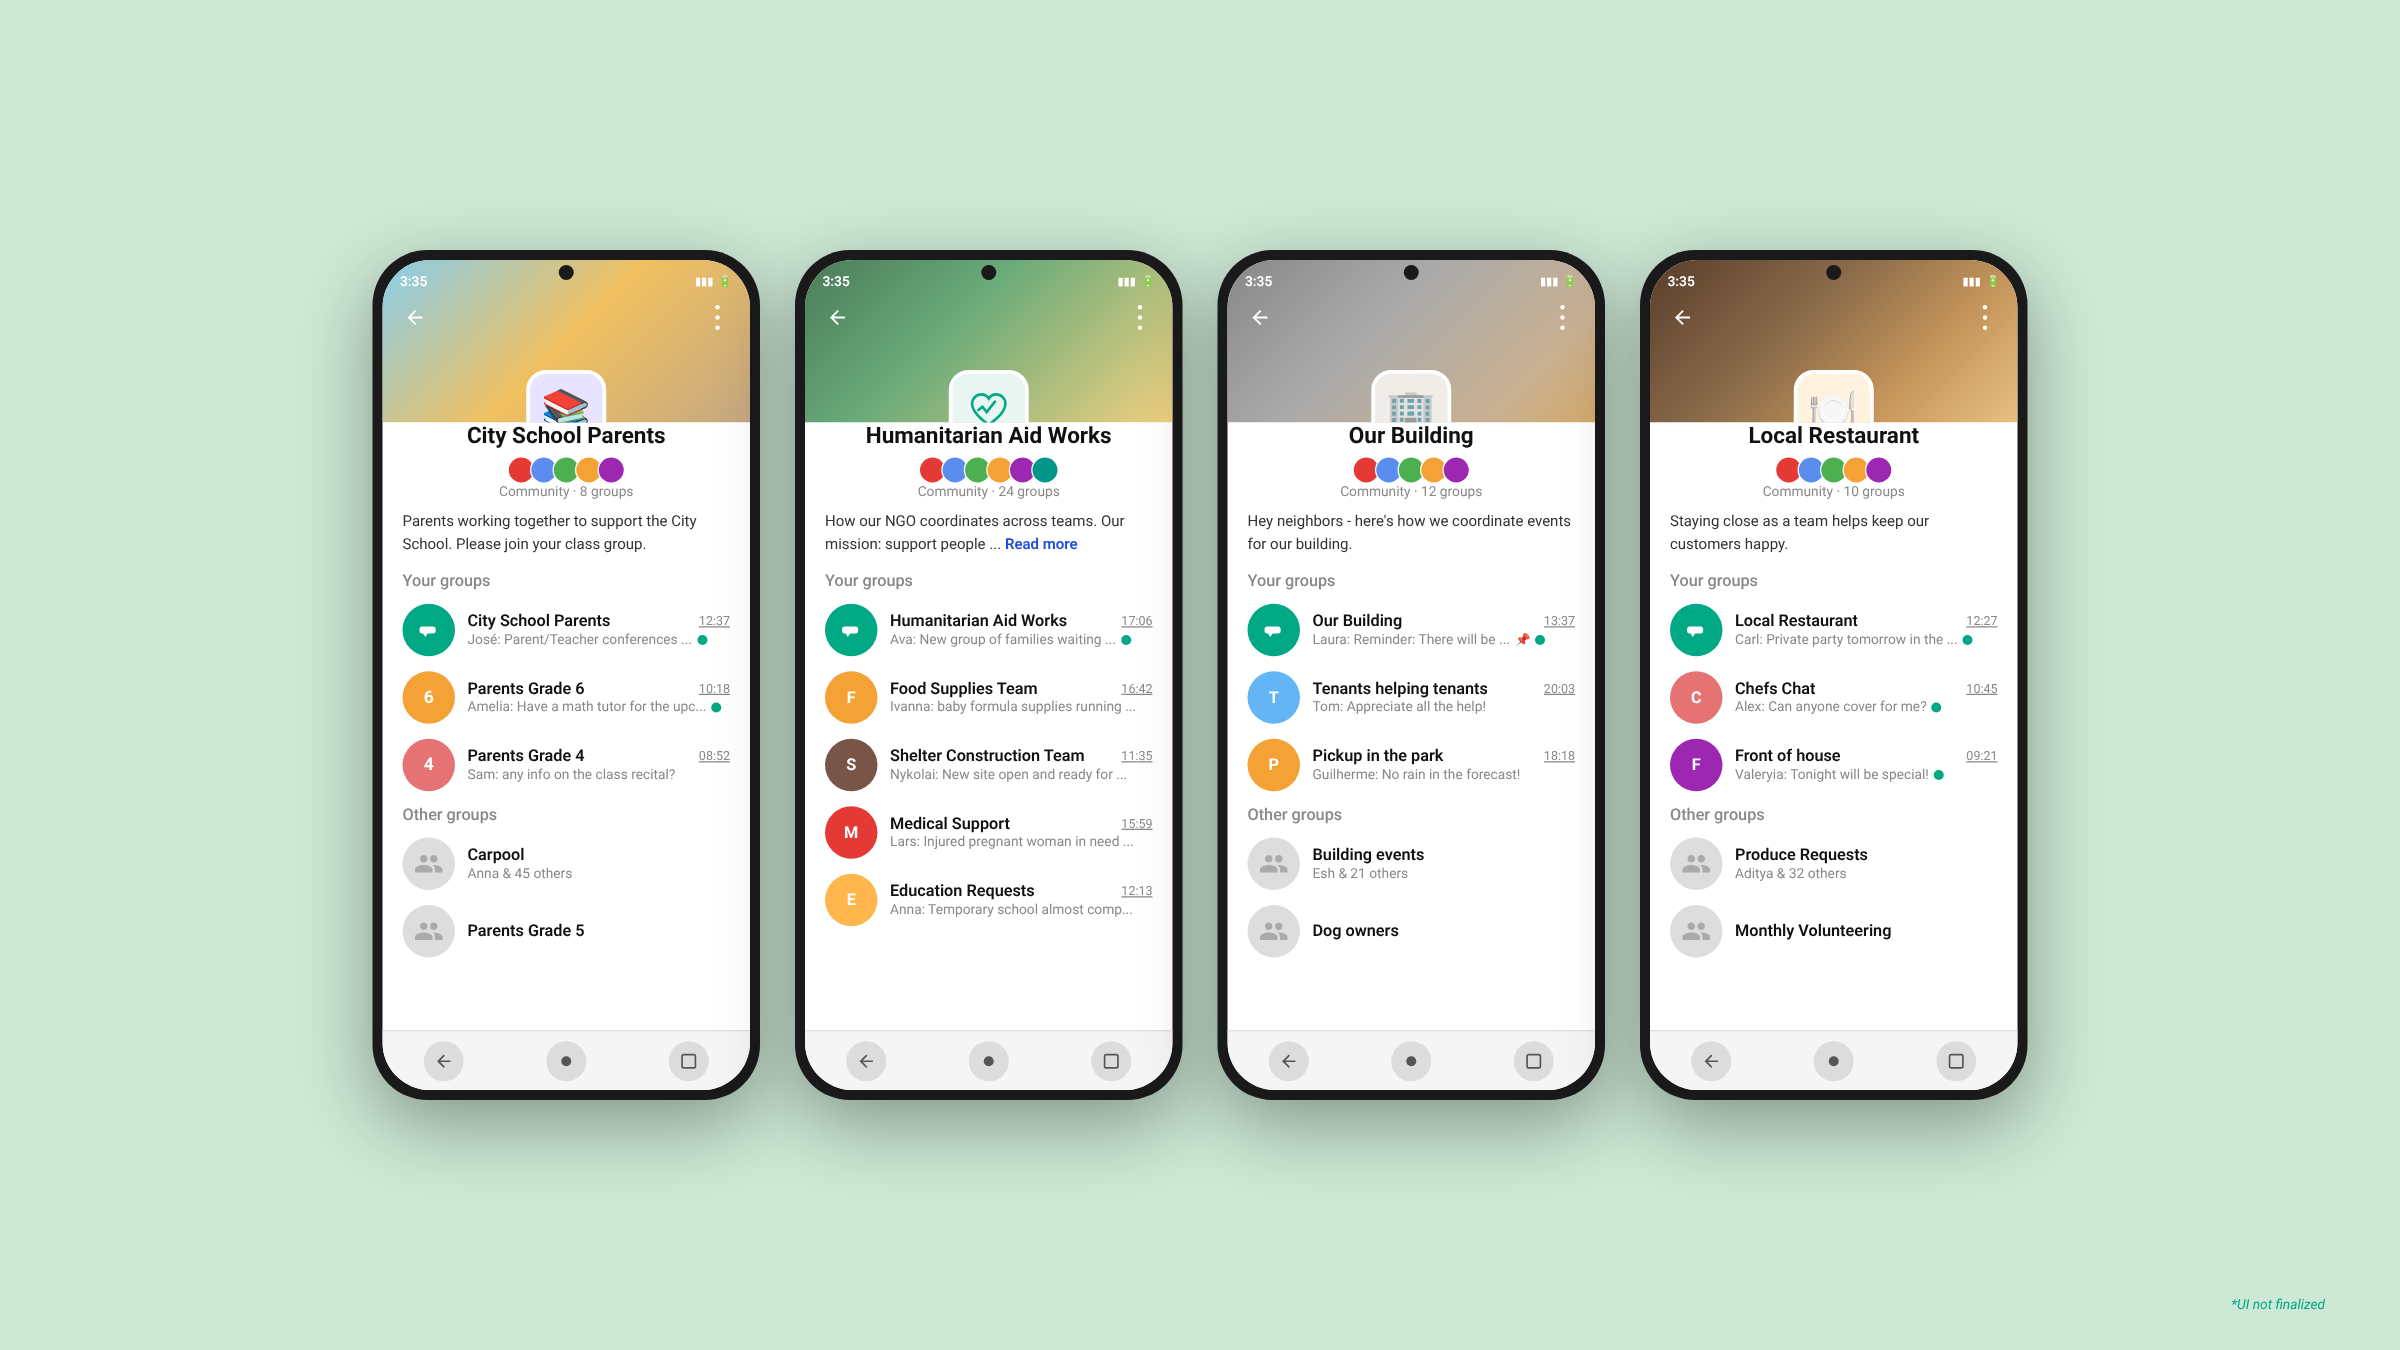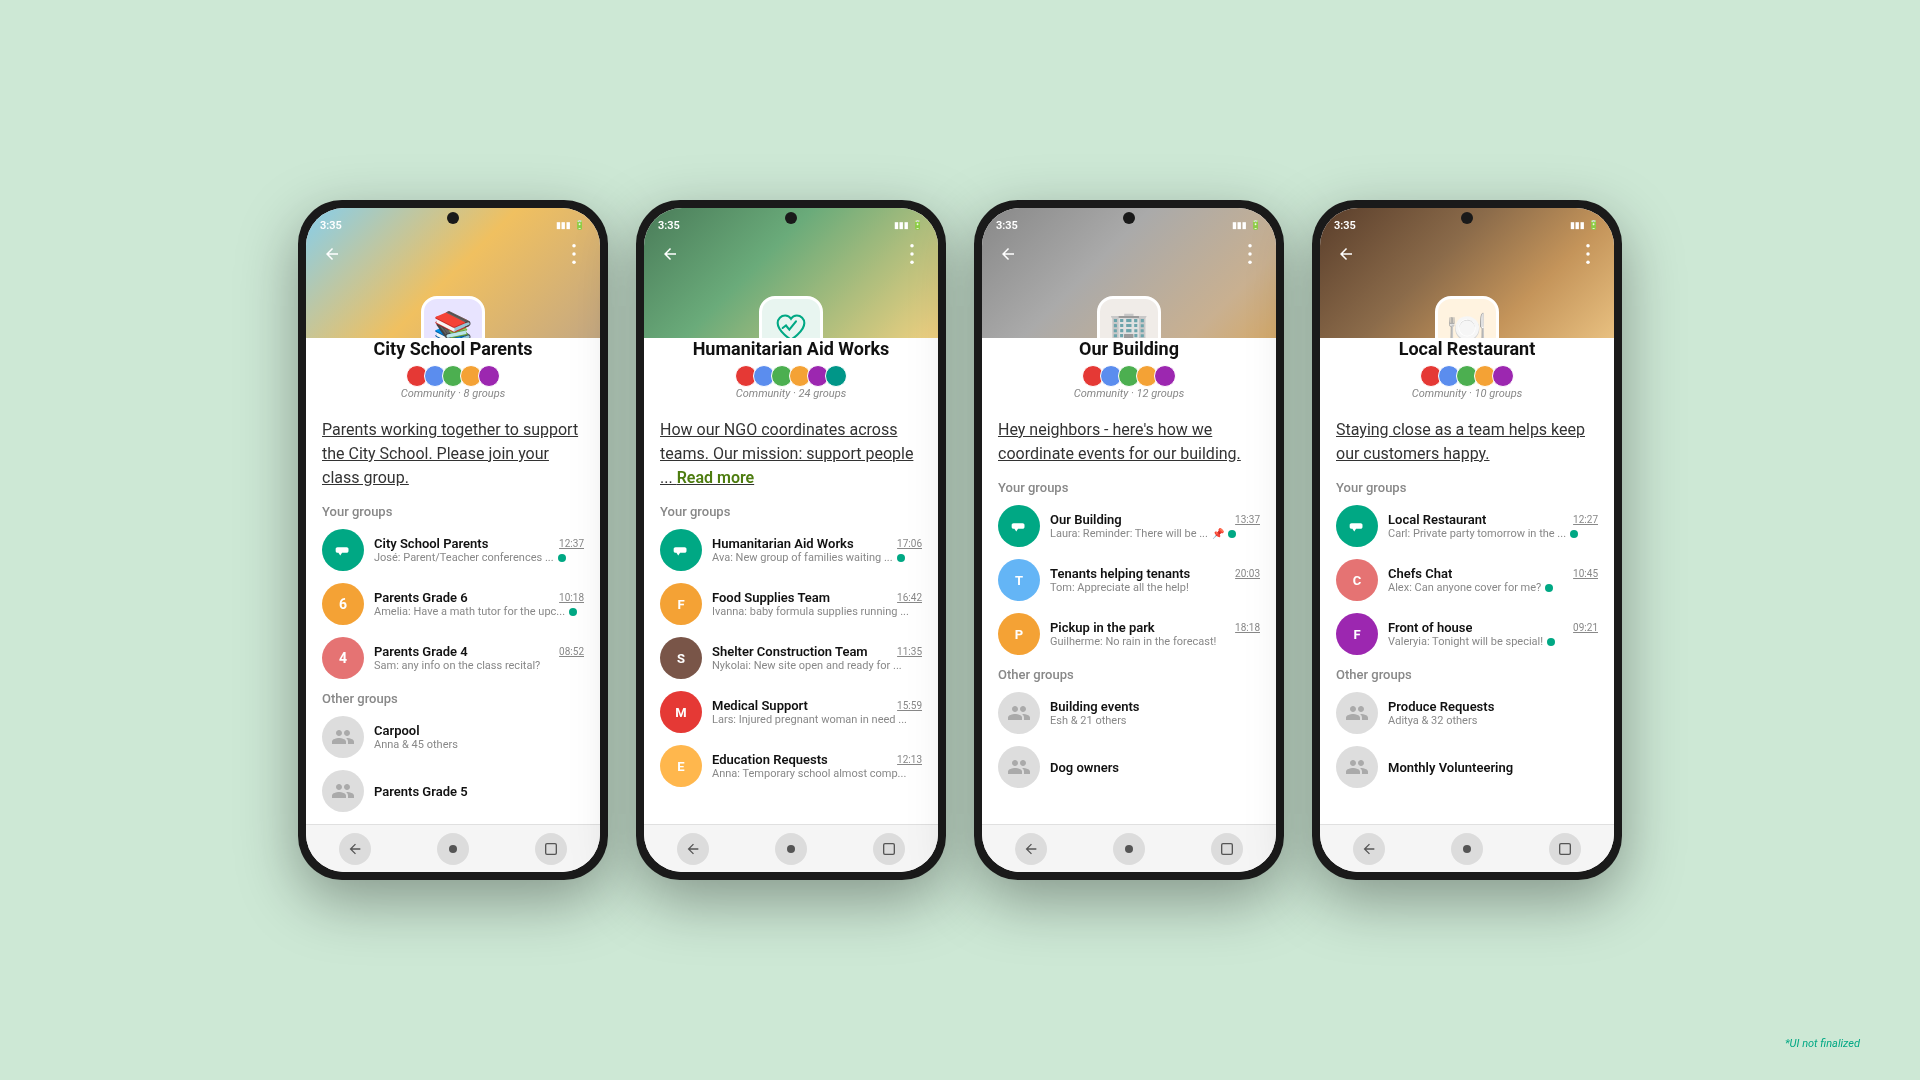--- a/index.html
+++ b/index.html
@@ -155,31 +155,29 @@
       justify-content: center;
       font-weight: 700;
       color: #fff;
       overflow: hidden;
     }
     .avatar-mini:first-child { margin-left: 0; }
     .community-meta {
       text-align: center;
       font-size: 11px;
       color: #888;
-      margin-bottom: 18px;
-      font-style: italic;
+      margin-bottom: 8px;
     }
     .community-desc {
-      font-size: 16px;
+      font-size: 12px;
       color: #333;
       padding: 0 16px 8px;
       line-height: 1.5;
-      text-decoration: underline;
-    }
-    .read-more { color: #4d7c0f; font-weight: 600; margin-top: 34px; }
+    }
+    .read-more { color: #1d4ed8; font-weight: 600; margin-top: 34px; }
     .section-label {
       font-size: 13px;
       color: #888;
       padding: 6px 16px 4px;
       font-weight: 500;
     }
     .chat-item {
       display: flex;
       align-items: center;
       padding: 6px 16px;

